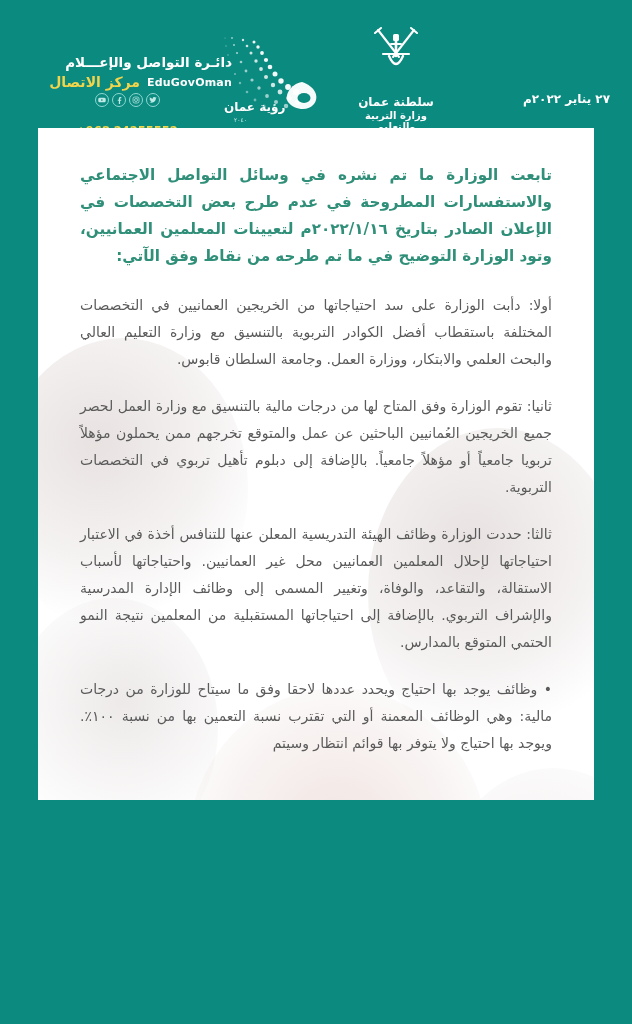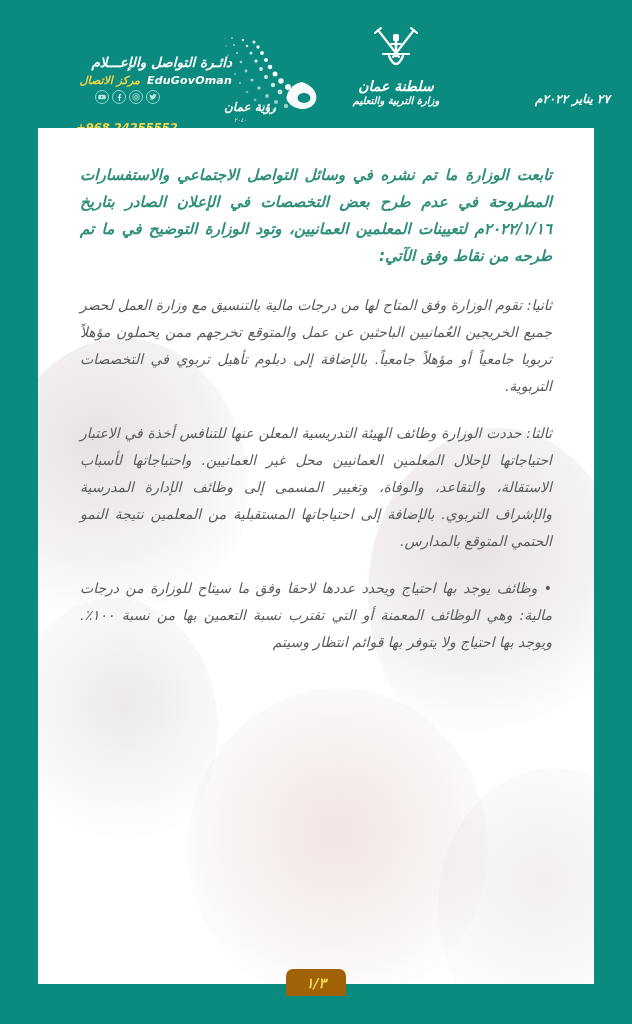--- a/index.html
+++ b/index.html
@@ -14,24 +14,23 @@
     font-family: "DejaVu Sans", "Liberation Sans", sans-serif;
     background: #0c8a80;
     position: relative;
   }
 
   
   #page {
     position: absolute;
     inset: 0;
     width: 632px;
-    height: 1024px;
+    height: 800px;
     background: #0b8a80;
     overflow: hidden;
-    font-style: italic;
   }
 
   
   #header {
     position: absolute;
     top: 0; left: 0;
     width: 632px;
     height: 128px;
   }
 
@@ -55,21 +54,21 @@
   .contact-row {
     display: flex;
     flex-direction: row;
     align-items: center;
     justify-content: flex-start;
     gap: 7px;
     margin-top: 3px;
   }
   .contact-ar {
     color: #f2d54a;
-    font-size: 11px;
+    font-size: 14px;
     font-weight: bold;
     white-space: nowrap;
   }
   .handle {
     color: #ffffff;
     font-size: 11px;
     font-weight: bold;
     letter-spacing: 0.2px;
     white-space: nowrap;
   }
@@ -139,24 +138,24 @@
     position: absolute;
     left: 348px;
     top: 24px;
     width: 96px;
     height: 96px;
     text-align: center;
   }
   .emblem svg { display: block; margin: 0 auto; }
   .emblem-t1 {
     color: #ffffff;
-    font-size: 14px;
+    font-size: 12px;
     font-weight: bold;
     letter-spacing: 0.5px;
-    margin-top: 2px;
+    margin-top: 19px;
   }
   .emblem-t2 {
     color: #ffffff;
     font-size: 10px;
     font-weight: bold;
     letter-spacing: 0.3px;
     margin-top: 1px;
   }
 
   
@@ -399,20 +398,21 @@
   <div id="card">
     <span class="wm wm-a"></span>
     <span class="wm wm-b"></span>
     <span class="wm wm-c"></span>
     <span class="wm wm-d"></span>
     <span class="wm wm-e"></span>
 
     <div id="card-inner">
       <p class="headline">تابعت الوزارة ما تم نشره في وسائل التواصل الاجتماعي والاستفسارات المطروحة في عدم طرح بعض التخصصات في الإعلان الصادر بتاريخ ٢٠٢٢/١/١٦م لتعيينات المعلمين العمانيين، وتود الوزارة التوضيح في  ما تم طرحه من نقاط وفق الآتي:</p>
 
+      <p class="para">أولا: دأبت الوزارة على سد احتياجاتها من الخريجين العمانيين في التخصصات المختلفة باستقطاب أفضل الكوادر التربوية بالتنسيق مع وزارة التعليم العالي والبحث العلمي والابتكار، ووزارة العمل. وجامعة السلطان قابوس.</p>
 
       <p class="para">ثانيا: تقوم الوزارة وفق المتاح لها من درجات مالية بالتنسيق مع وزارة العمل لحصر جميع الخريجين العُمانيين الباحثين عن عمل والمتوقع تخرجهم ممن يحملون مؤهلاً تربويا جامعياً أو مؤهلاً جامعياً. بالإضافة إلى دبلوم تأهيل تربوي في التخصصات التربوية.</p>
 
       <p class="para">ثالثا: حددت الوزارة وظائف الهيئة التدريسية المعلن عنها للتنافس أخذة في الاعتبار احتياجاتها لإحلال المعلمين العمانيين محل غير العمانيين. واحتياجاتها  لأسباب الاستقالة، والتقاعد، والوفاة، وتغيير المسمى إلى وظائف الإدارة المدرسية والإشراف التربوي. بالإضافة إلى احتياجاتها المستقبلية من المعلمين نتيجة النمو الحتمي المتوقع بالمدارس.</p>
 
 
 
       <p class="para bullet">• وظائف يوجد بها احتياج ويحدد عددها لاحقا وفق ما سيتاح للوزارة من درجات مالية: وهي الوظائف المعمنة أو التي تقترب نسبة التعمين بها من نسبة ١٠٠٪. ويوجد بها احتياج ولا يتوفر بها قوائم انتظار وسيتم</p>
     </div>
   </div>

